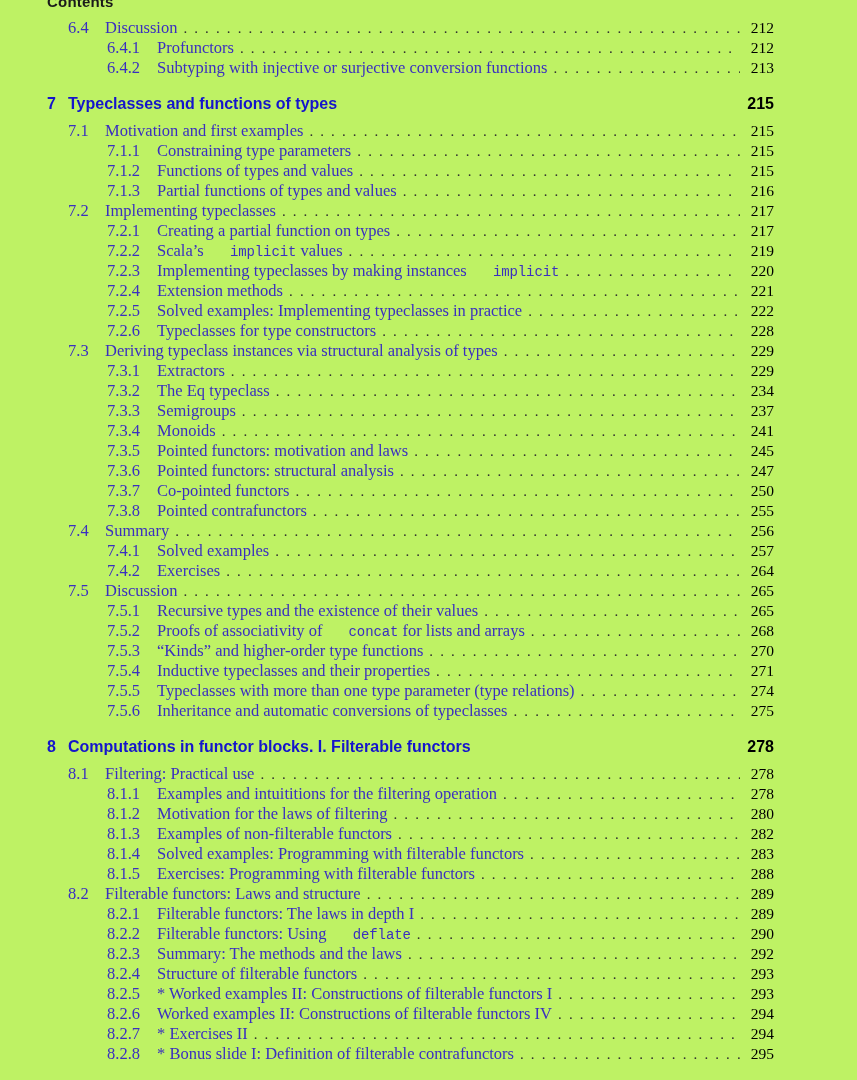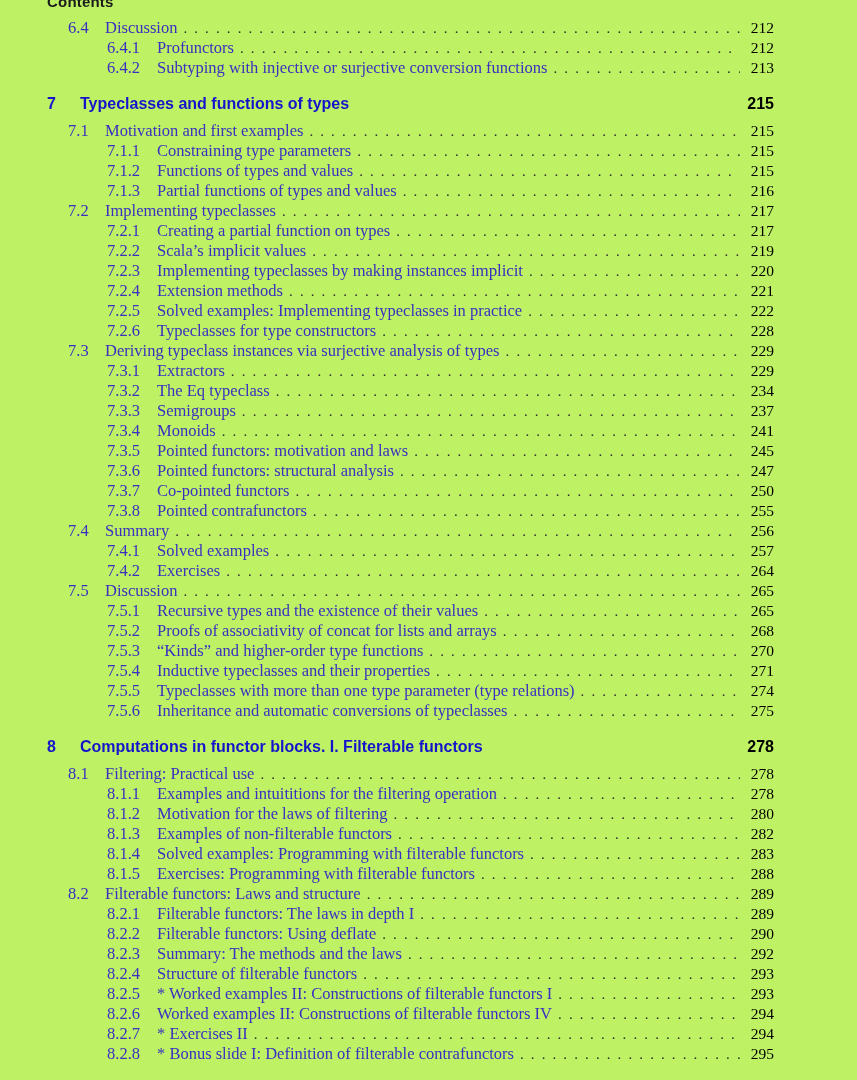--- a/index.html
+++ b/index.html
@@ -89,21 +89,20 @@
     font-weight: bold;
     font-size: 16px;
     color: #1414cc;
     align-items: baseline;
   }
   .row.chapter .num {
     width: 21px;
   }
   .row.chapter .title {
     white-space: nowrap;
-    margin-left: 12px;
   }
   .row.chapter .leader {
     content: none;
     letter-spacing: 0;
   }
   .row.chapter .leader::before { content: ""; }
   .row.chapter .pageno {
     color: #000000;
     font-family: "Liberation Sans", "DejaVu Sans", sans-serif;
     font-weight: bold;
@@ -132,23 +131,24 @@
     font-size: 16.5px;
     color: #3a2fc0;
   }
   .row.subsection .num {
     width: 50px;
     margin-left: 60px;
     color: #3a2fc0;
   }
 
   code, .mono {
-    font-family: Liberation Serif, serif;
-    font-size: 17px;
+    font-family: Liberation Mono, monospace;
+    font-size: 14px;
     letter-spacing: -0.1px;
+    margin-left: 22px;
   }
 </style>
 </head>
 <body>
 
 <div id="page">
 
   <div class="running-header">Contents</div>
 
   <div class="toc" id="toc-list">
@@ -238,21 +238,21 @@
         <span class="pageno">222</span>
       </div>
       <div class="row subsection">
         <span class="num">7.2.6</span>
         <span class="title">Typeclasses for type constructors</span>
         <span class="leader"></span>
         <span class="pageno">228</span>
       </div>
       <div class="row section">
         <span class="num">7.3</span>
-        <span class="title">Deriving typeclass instances via surjective analysis of types</span>
+        <span class="title">Deriving typeclass instances via structural analysis of types</span>
         <span class="leader"></span>
         <span class="pageno">229</span>
       </div>
       <div class="row subsection">
         <span class="num">7.3.1</span>
         <span class="title">Extractors</span>
         <span class="leader"></span>
         <span class="pageno">229</span>
       </div>
       <div class="row subsection">

